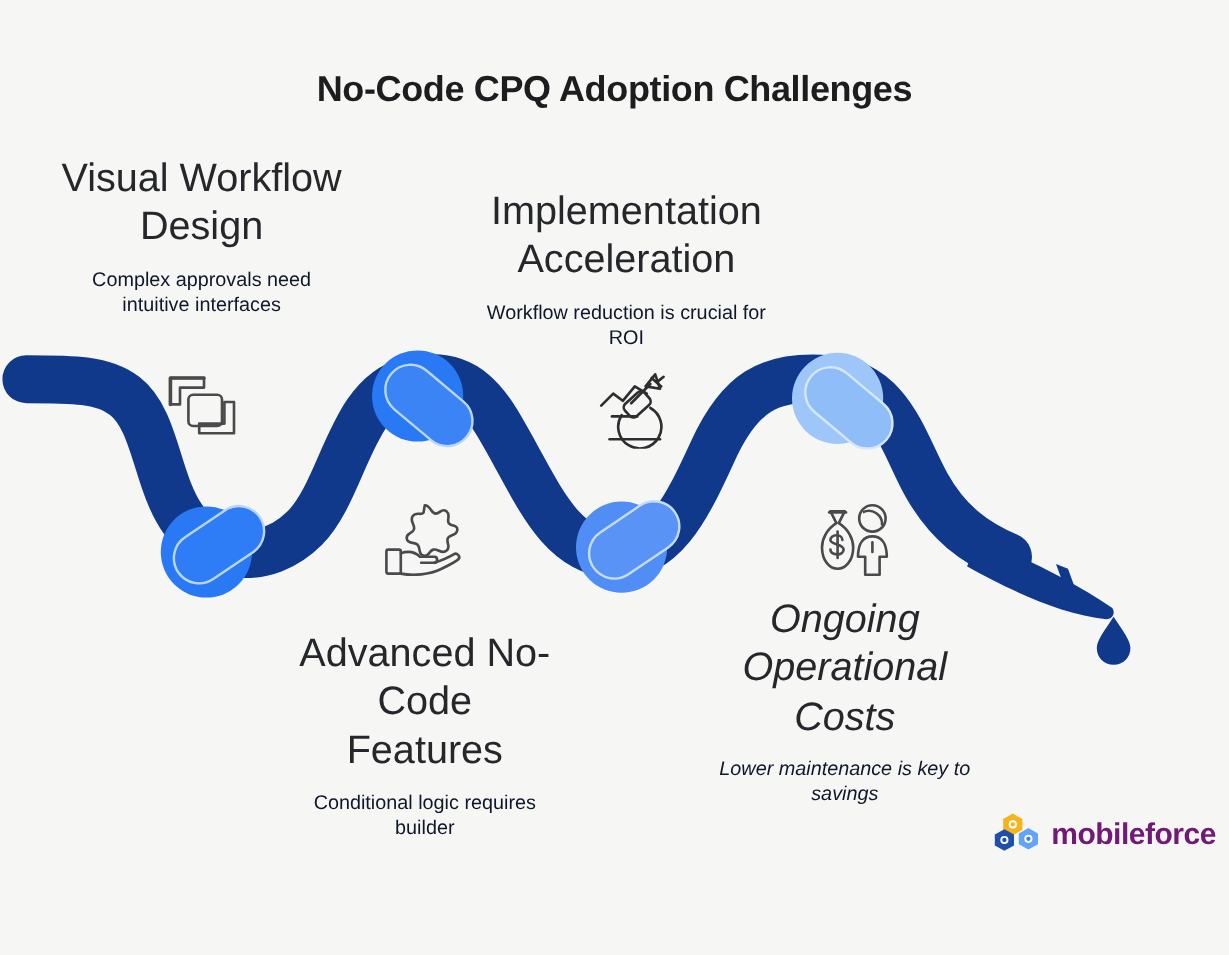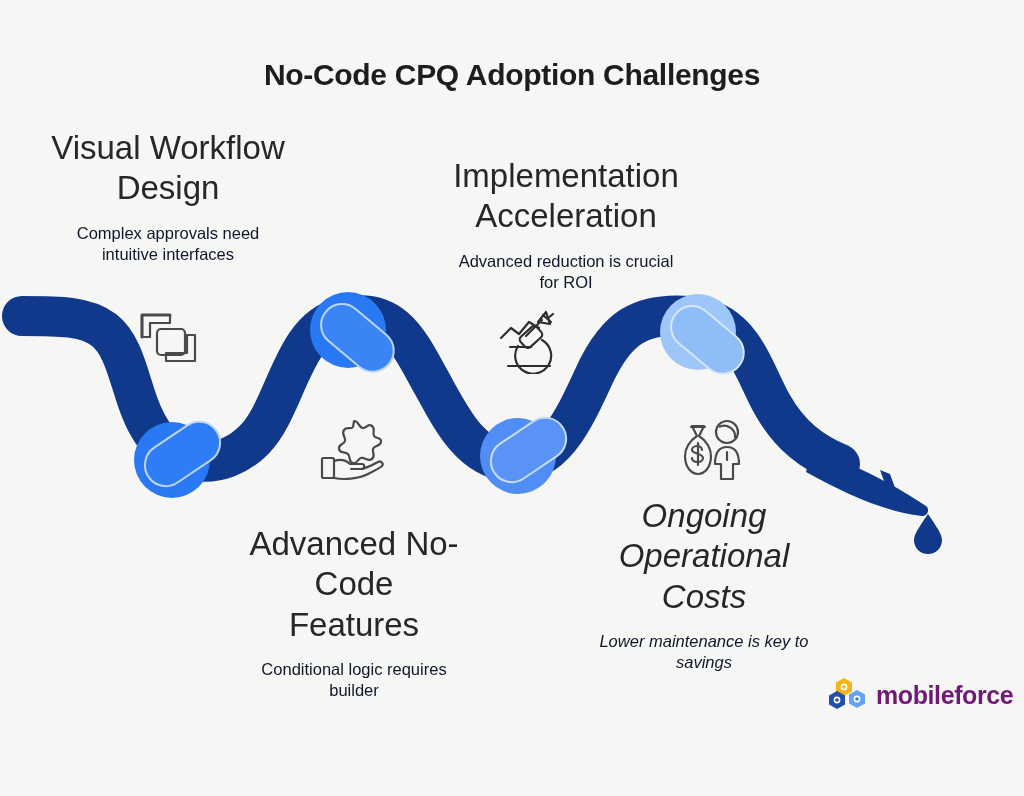--- a/index.html
+++ b/index.html
@@ -54,21 +54,21 @@
     font-weight: normal;
   }
   .block-desc {
     font-size: 16.5px;
     line-height: 1.28;
     color: #0f172a;
     margin-top: 14px;
   }
 
   #block-1 { left: 48px;  top: 128px; width: 240px; }
-  #block-2 { left: 404px; top: 156px; width: 236px; margin-left: 44px; }
+  #block-2 { left: 404px; top: 156px; width: 236px; }
   #block-3 { left: 248px; top: 524px; width: 212px; }
   #block-4 { left: 596px; top: 496px; width: 216px; font-style: italic; }
 
   
   .icon-holder {
     position: absolute;
   }
   #icon-1 { left: 133px; top: 306px; }
   #icon-2 { left: 498px; top: 306px; }
   #icon-3 { left: 318px; top: 416px; }
@@ -228,21 +228,21 @@
     </svg>
   </div>
 
   <div class="block" id="block-1">
     <div class="block-title">Visual Workflow Design</div>
     <div class="block-desc">Complex approvals need intuitive interfaces</div>
   </div>
 
   <div class="block" id="block-2">
     <div class="block-title">Implementation Acceleration</div>
-    <div class="block-desc">Advanced reduction is crucial for ROI</div>
+    <div class="block-desc">Workflow reduction is crucial for ROI</div>
   </div>
 
   <div class="block" id="block-3">
     <div class="block-title">Advanced No-Code Features</div>
     <div class="block-desc">Conditional logic requires builder</div>
   </div>
 
   <div class="block" id="block-4">
     <div class="block-title">Ongoing Operational Costs</div>
     <div class="block-desc">Lower maintenance is key to savings</div>

